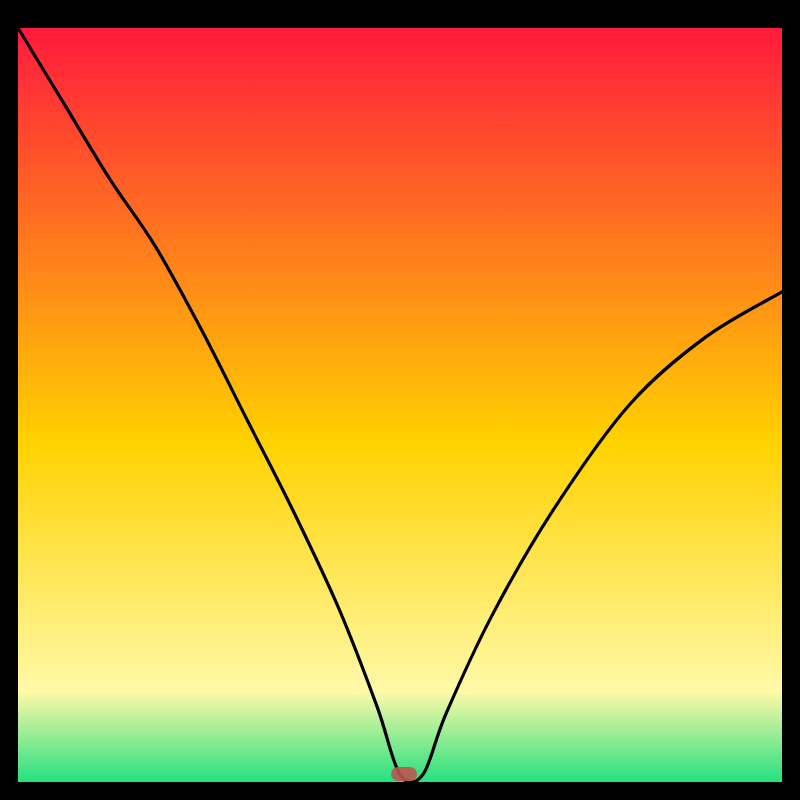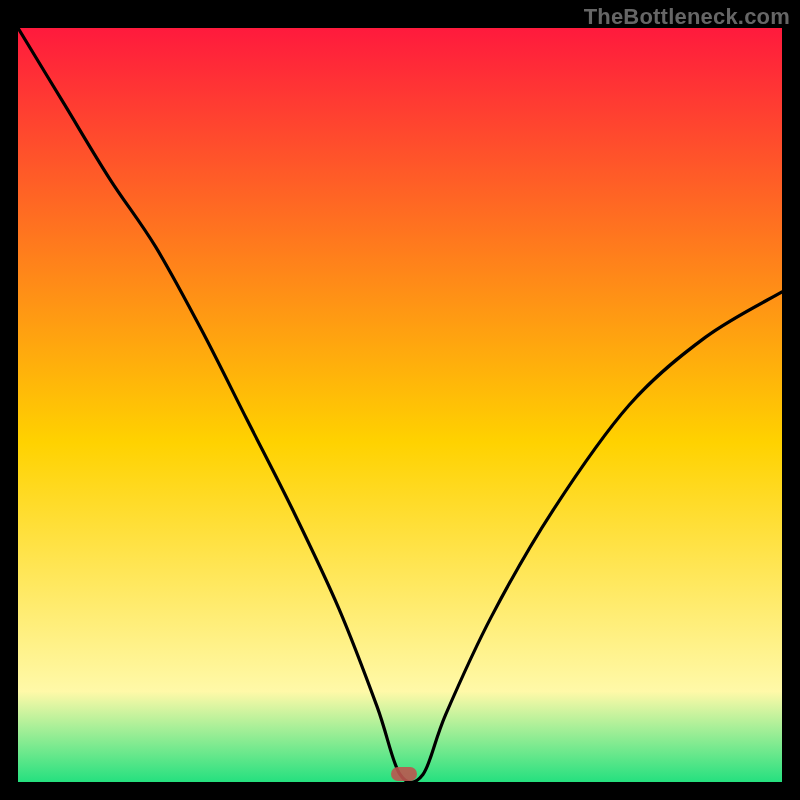--- a/index.html
+++ b/index.html
@@ -48,21 +48,20 @@
     transform: translate(-50%, -50%);
     z-index: 3;
     opacity: 0.9;
   }
 </style>
 </head>
 <body>
 
 <div class="frame">
 
-  <div class="watermark">TheBottleneck.com</div>
 
   <div class="plot-area">
     <svg viewBox="0 0 764 754" preserveAspectRatio="none">
       <defs>
         <linearGradient id="bg-grad" x1="0" y1="0" x2="0" y2="1">
           <stop id="g-top" offset="0%" stop-color="#ff1a3d"></stop>
           <stop id="g-mid" offset="55%" stop-color="#ffd200"></stop>
           <stop id="g-low" offset="88%" stop-color="#fff9a8"></stop>
           <stop id="g-bottom" offset="100%" stop-color="#25e07f"></stop>
         </linearGradient>

